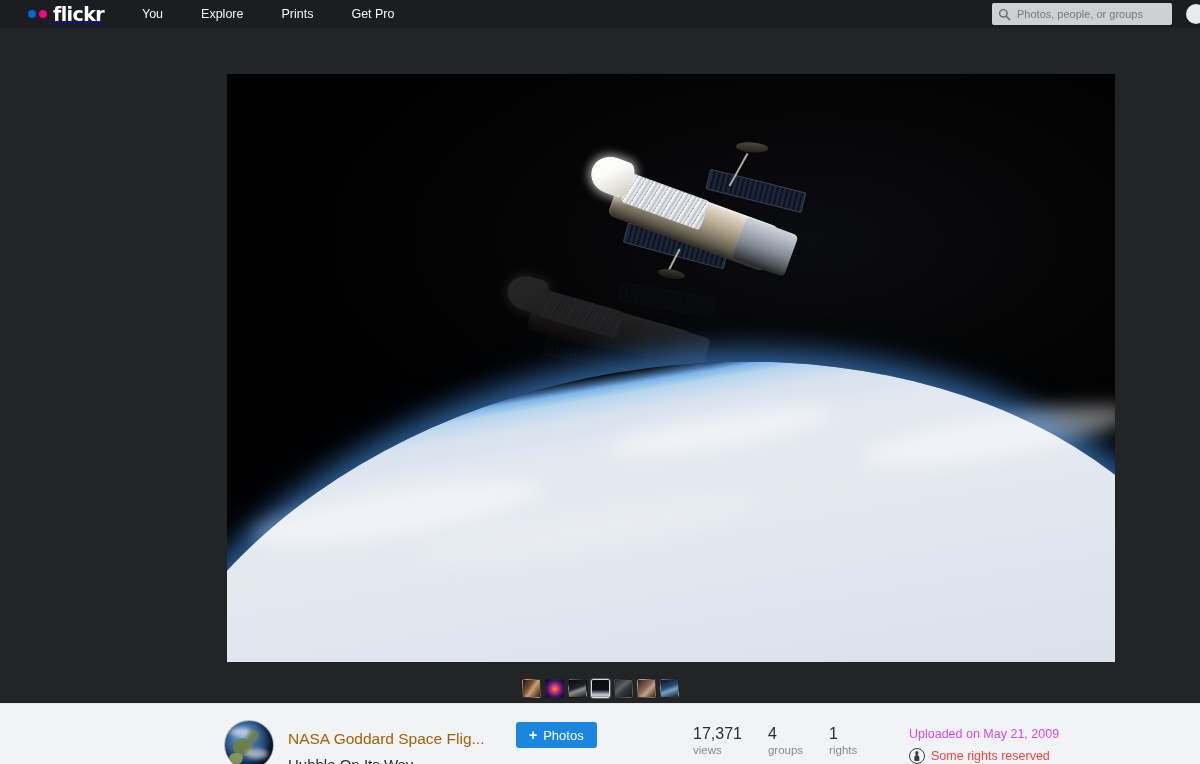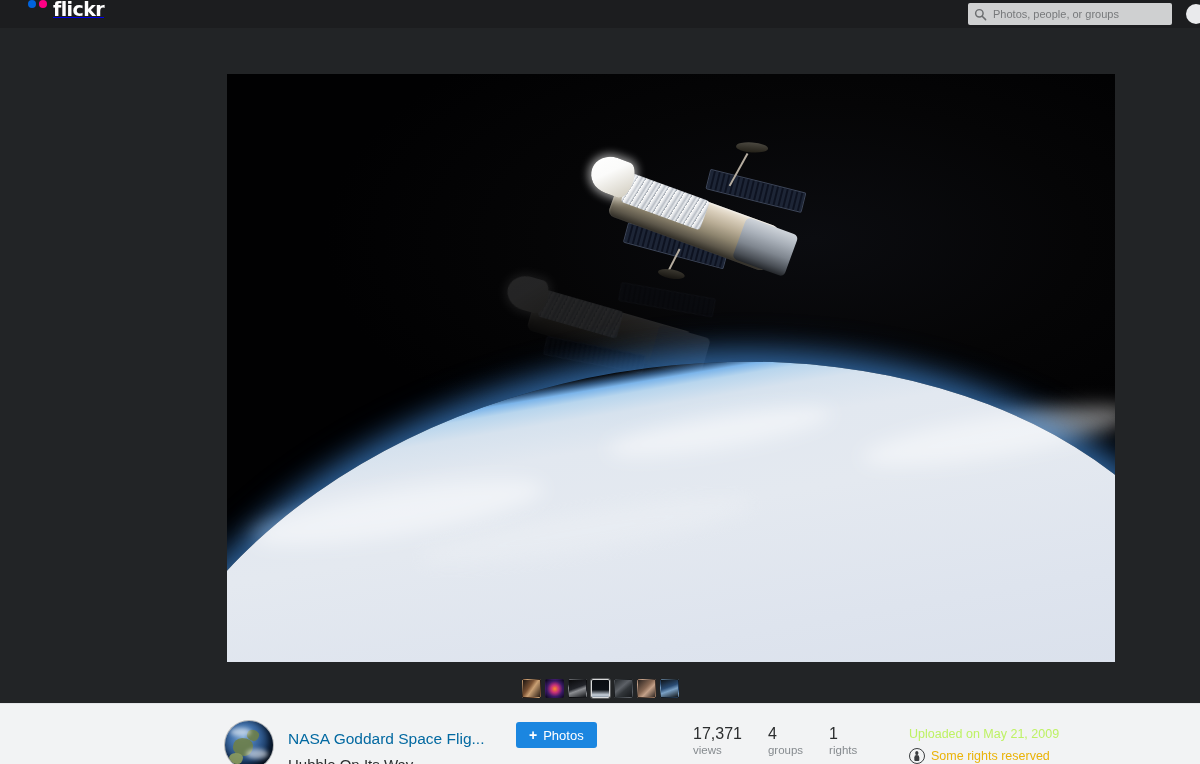--- a/index.html
+++ b/index.html
@@ -19,21 +19,21 @@
     top: 0; left: 0;
     width: 1200px;
     height: 28px;
     background: #1c1d1f;
     display: flex;
     align-items: center;
     z-index: 30;
   }
   .logo-wrap {
     display: flex;
-    align-items: flex-start;
+    align-items: center;
     margin-left: 28px;
     height: 28px;
   }
   .logo-dots { display: flex; align-items: center; gap: 3px; margin-right: 6px; }
   .dot { width: 8px; height: 8px; border-radius: 50%; display: block; }
   .dot-blue { background: #0063dc; }
   .dot-pink { background: #ff0084; }
   .logo-text {
     color: #ffffff;
     font-size: 19px;
@@ -52,21 +52,21 @@
     color: #f5f5f5;
     font-size: 12.5px;
     text-decoration: none;
     line-height: 28px;
   }
 
   .search-box {
     position: absolute;
     right: 28px;
     top: 3px;
-    width: 204px;
+    width: 180px;
     height: 22px;
     background: #cfd0d1;
     border-radius: 2px;
     display: flex;
     align-items: center;
     padding: 0 6px;
   }
   .search-icon { width: 13px; height: 13px; flex: none; margin-right: 6px; opacity: .75; }
   .search-input {
     border: none;
@@ -325,21 +325,21 @@
     filter: blur(2px);
   }
   .cv1 { left: 10%; top: 14%; width: 44%; height: 18%; }
   .cv2 { left: 44%; top: 58%; width: 46%; height: 22%; }
 
   .owner-name {
     position: absolute;
     left: 288px;
     top: 26px;
     font-size: 15.5px;
-    color: #0369a1;
+    color: #a16207;
     text-decoration: none;
     font-weight: normal;
     white-space: nowrap;
     cursor: pointer;
   }
 
   .photo-title {
     position: absolute;
     left: 288px;
     top: 52px;
@@ -388,21 +388,21 @@
     display: block;
   }
 
   .meta {
     position: absolute;
     left: 909px;
     top: 726px;
   }
   .uploaded {
     font-size: 12.5px;
-    color: #bef264;
+    color: #d946ef;
     line-height: 16px;
     display: block;
     white-space: nowrap;
   }
   .license-row {
     display: flex;
     align-items: center;
     gap: 6px;
     margin-top: 6px;
   }
@@ -424,39 +424,45 @@
   .cc-body {
     position: absolute;
     left: 50%; top: 6.4px;
     transform: translateX(-50%);
     width: 5.4px; height: 6px;
     border-radius: 2.4px 2.4px 1px 1px;
     background: #3a3d40;
   }
   .license-text {
     font-size: 12.5px;
-    color: #eab308;
+    color: #ef4444;
     text-decoration: none;
     white-space: nowrap;
     cursor: pointer;
   }
 </style>
 </head>
 <body>
 
 <div class="header">
 
   <a class="logo-wrap" href="#">
     <span class="logo-dots">
       <span class="dot dot-blue"></span>
       <span class="dot dot-pink"></span>
     </span>
     <span class="logo-text">flickr</span>
   </a>
 
+  <nav class="nav">
+    <a href="#">You</a>
+    <a href="#">Explore</a>
+    <a href="#">Prints</a>
+    <a href="#">Get Pro</a>
+  </nav>
 
   <div class="search-box">
     <svg class="search-icon" viewBox="0 0 16 16">
       <circle cx="6.6" cy="6.6" r="4.6" fill="none" stroke="#4a4c4e" stroke-width="1.8"></circle>
       <line x1="10.1" y1="10.1" x2="14.3" y2="14.3" stroke="#4a4c4e" stroke-width="1.8" stroke-linecap="round"></line>
     </svg>
     <input class="search-input" type="text" placeholder="Photos, people, or groups" style="">
   </div>
 
   <div class="user-avatar-nub"></div>

